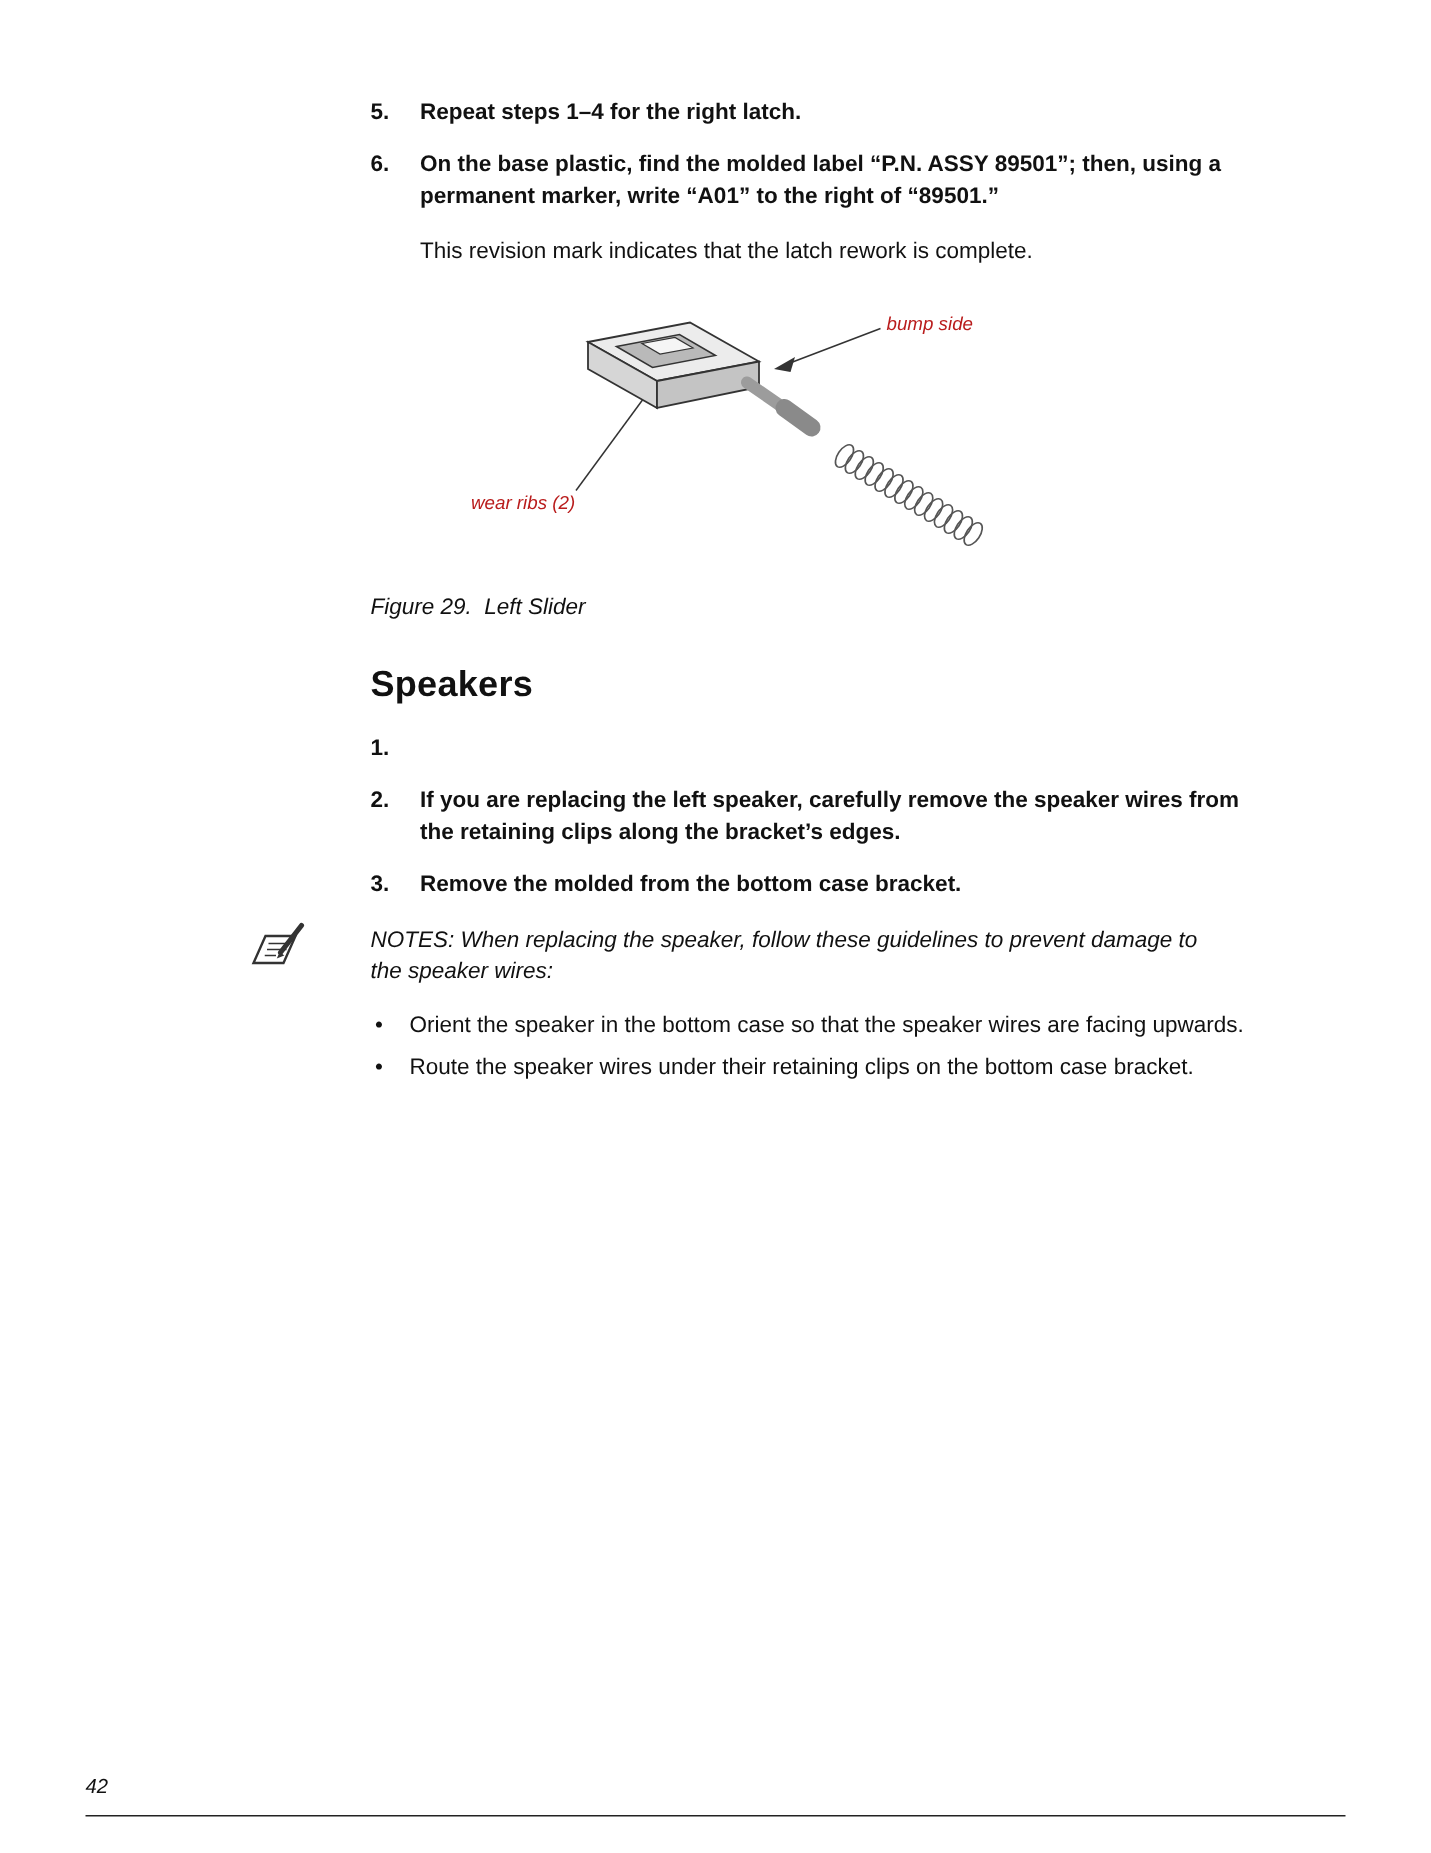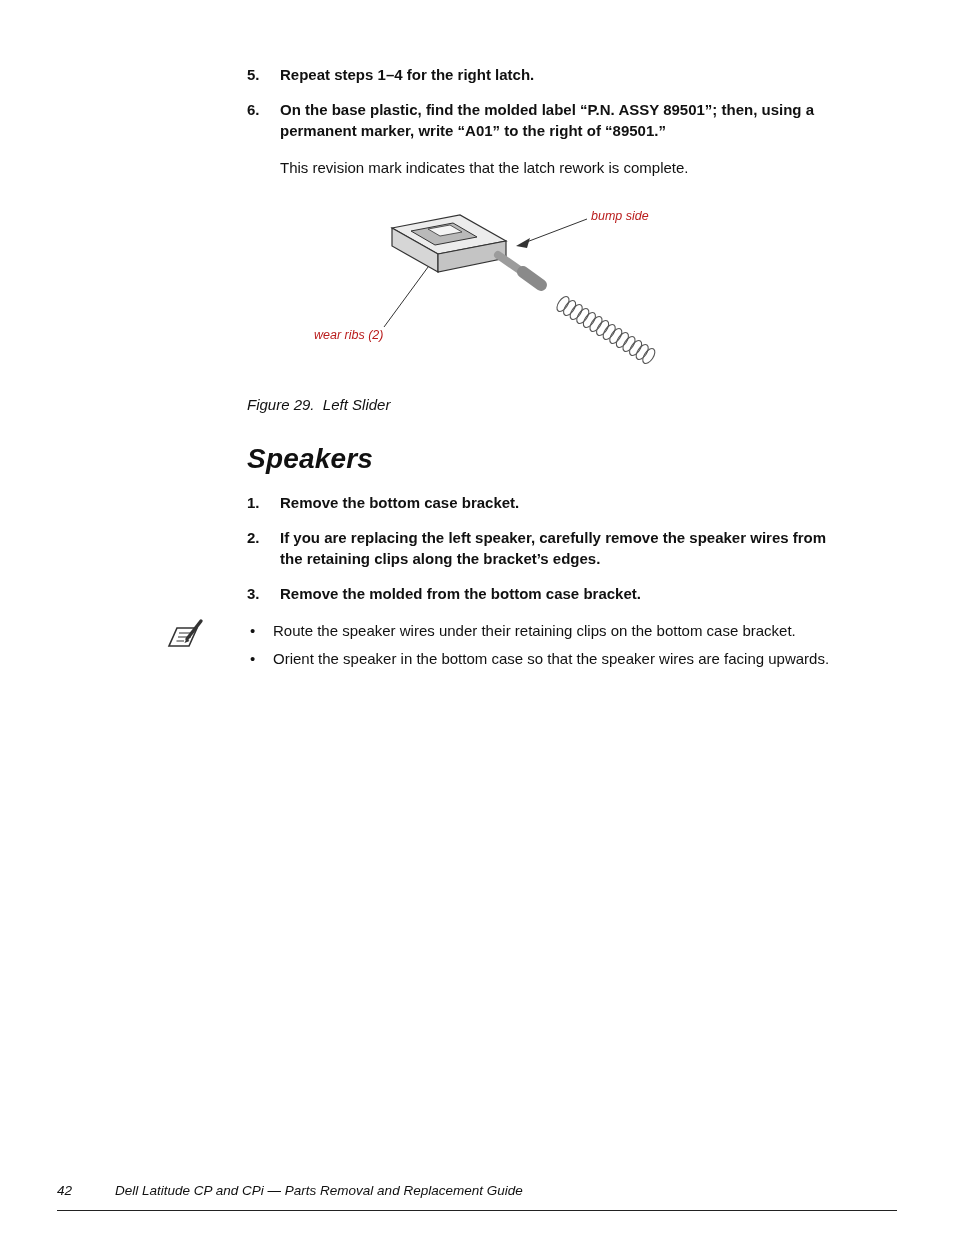--- a/index.html
+++ b/index.html
@@ -52,23 +52,22 @@
   .caption {
     margin-top: 22px;
     font-size: 15px;
     font-weight: normal;
     font-style: italic;
     white-space: pre-wrap;
   }
   h2.section-title {
     margin-top: 30px;
     margin-bottom: 17px;
-    font-size: 28px;
+    font-size: 24px;
     font-weight: bold;
-    font-style: italic;
     letter-spacing: 0.2px;
   }
   .notes {
     position: relative;
     margin-top: 16px;
     font-style: italic;
     font-size: 15px;
     line-height: 21px;
     width: 560px;
   }
@@ -167,21 +166,20 @@
       <span class="fig-label bump">bump side</span>
       <span class="fig-label wear">wear ribs (2)</span>
     </div>
 
     <div class="caption">Figure 29.  Left Slider</div>
 
     <h2 class="section-title">Speakers</h2>
 
     <div class="step">
       <span class="num">1.</span>
-      <span class="txt">Remove the bottom case bracket.</span>
     </div>
 
     <div class="step">
       <span class="num">2.</span>
       <span class="txt">If you are replacing the left speaker, carefully remove the speaker wires from the retaining clips along the bracket’s edges.</span>
     </div>
 
     <div class="step">
       <span class="num">3.</span>
       <span class="txt">Remove the molded from the bottom case bracket.</span>
@@ -189,33 +187,33 @@
 
     <div class="notes">
       <svg class="note-icon" viewBox="0 0 40 34">
         <polygon points="2,28 22,28 30,10 10,10" fill="#ffffff" stroke="#333" stroke-width="1.6"></polygon>
         <line x1="12" y1="15" x2="26" y2="15" stroke="#333" stroke-width="1"></line>
         <line x1="11" y1="19" x2="24" y2="19" stroke="#333" stroke-width="1"></line>
         <line x1="9.5" y1="23" x2="17" y2="23" stroke="#333" stroke-width="1"></line>
         <line x1="34" y1="3" x2="20" y2="21" stroke="#333" stroke-width="3.4" stroke-linecap="round"></line>
         <polygon points="17.5,25 19.5,20.5 22.5,23" fill="#333"></polygon>
       </svg>
+      <span>NOTES: When replacing the speaker, follow these guidelines to prevent damage to the speaker wires:</span>
     </div>
 
     <div class="bullets">
+      <div class="bullet">
+        <span class="dot"></span>
+        <span class="txt">Orient the speaker in the bottom case so that the speaker wires are facing upwards.</span>
+      </div>
       <div class="bullet">
         <span class="dot"></span>
         <span class="txt">Route the speaker wires under their retaining clips on the bottom case bracket.</span>
       </div>
-      <div class="bullet">
-        <span class="dot"></span>
-        <span class="txt">Orient the speaker in the bottom case so that the speaker wires are facing upwards.</span>
-      </div>
     </div>
 
   </div>
 
   <div class="footer-text">
     <span class="pagenum">42</span>
-    <span>Dell Latitude CP and CPi — Parts Removal and Replacement Guide</span>
   </div>
   <div class="footer-rule"></div>
 </div>
 
 </body></html>

